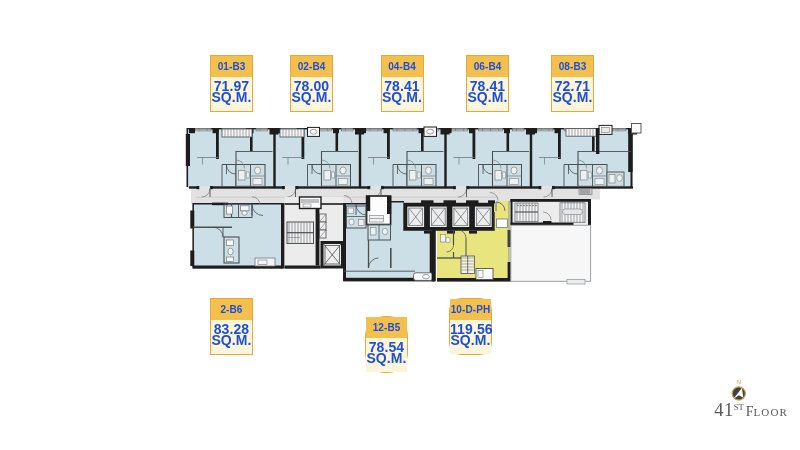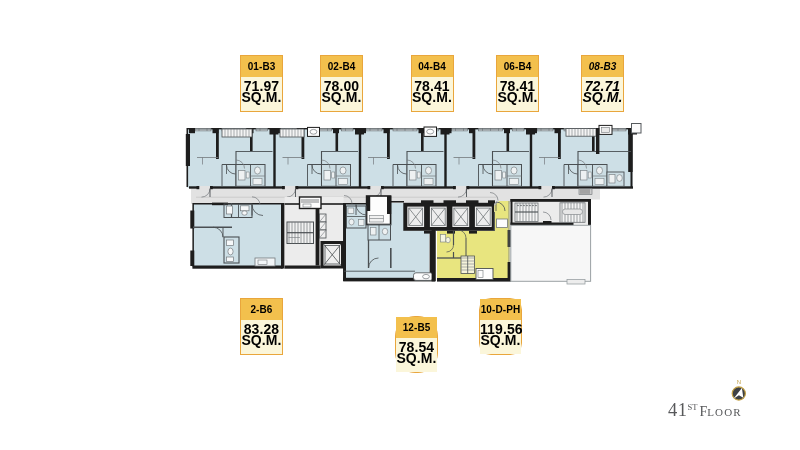--- a/index.html
+++ b/index.html
@@ -1,20 +1,20 @@
 <!DOCTYPE html>
 <html><head>
 <meta charset="utf-8">
 <style>
   html,body{margin:0;padding:0;}
   body{width:800px;height:450px;background:#ffffff;font-family:"Liberation Sans",sans-serif;position:relative;overflow:hidden;}
-  .tag{position:absolute;width:41px;border:1.5px solid #e9a63c;text-align:center;color:#000000;margin-left:30px;}
+  .tag{position:absolute;width:41px;border:1.5px solid #e9a63c;text-align:center;color:#1d4ed8;}
   .tag .hd{background:#f3c04d;height:21px;line-height:21.5px;font-size:10px;font-weight:bold;letter-spacing:0.1px;}
   .tag .bd{background:#fbf6da;height:30.5px;font-size:14px;font-weight:bold;line-height:11px;padding-top:3.5px;letter-spacing:0.1px;}
-  #floortext{position:absolute;left:668px;top:400px;width:120px;color:#57585a;font-family:"Liberation Serif",serif;white-space:nowrap;}
+  #floortext{position:absolute;left:668px;top:400px;width:120px;color:#57585a;font-family:"Liberation Serif",serif;white-space:nowrap;text-align:right;}
   svg{position:absolute;left:0;top:0;}
 </style>
 </head>
 <body>
 
 <div class="tag" style="left:210px;top:55px;">
     <div class="hd">01-B3</div>
     <div class="bd">71.97<br>SQ.M.</div>
   </div>
 
@@ -26,21 +26,21 @@
 <div class="tag" style="left:380.5px;top:55px;">
     <div class="hd">04-B4</div>
     <div class="bd">78.41<br>SQ.M.</div>
   </div>
 
 <div class="tag" style="left:466px;top:55px;">
     <div class="hd">06-B4</div>
     <div class="bd">78.41<br>SQ.M.</div>
   </div>
 
-<div class="tag" style="left:551px;top:55px;font-style:italic;">
+<div class="tag" style="left:551px;top:55px;">
     <div class="hd">08-B3</div>
     <div class="bd">72.71<br>SQ.M.</div>
   </div>
 
 <div class="tag" style="left:210px;top:298px;">
     <div class="hd">2-B6</div>
     <div class="bd">83.28<br>SQ.M.</div>
   </div>
 
 <div class="tag" style="left:365px;top:316px;border-radius:20px;">

